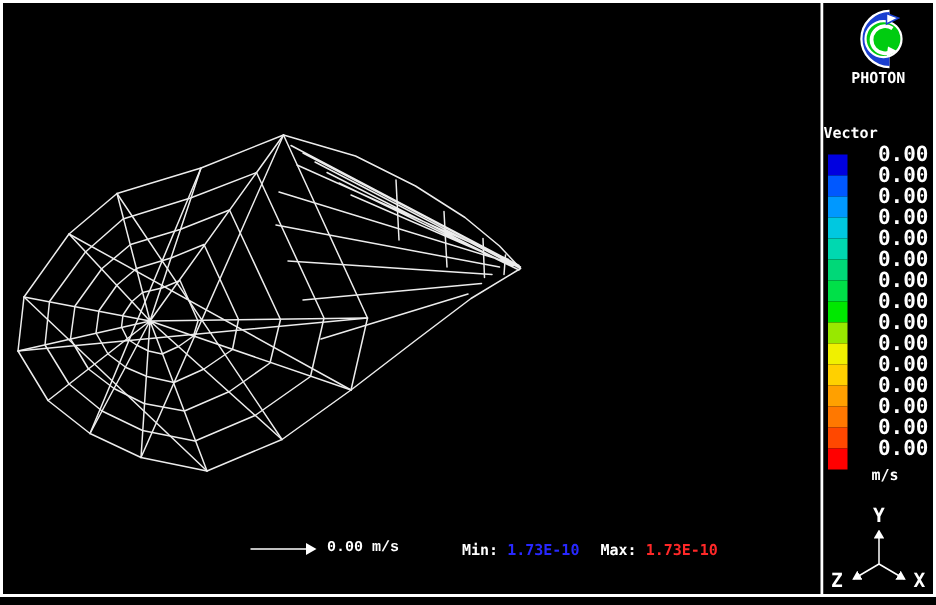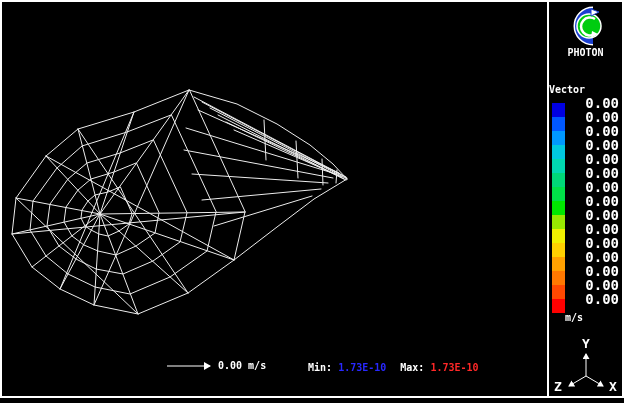--- a/index.html
+++ b/index.html
@@ -15,25 +15,25 @@
   
   .logo{position:absolute;left:16px;top:4px;}
   .logo-label{position:absolute;left:0;top:44px;width:73px;text-align:center;letter-spacing:0px;}
   .legend-title{position:absolute;left:0;top:81px;width:70px;text-align:left;}
   .legend{position:absolute;left:3px;top:101px;}
   .legend-row{height:14px;display:flex;align-items:flex-start;}
   .swatch{width:13px;height:14px;flex:0 0 13px;}
   .swatch-label{display:inline-block;width:46px;margin-left:8px;text-align:right;
                 color:#fff;font-weight:bold;font-size:14px;line-height:14px;
                 position:relative;top:-7px;}
-  .unit{position:absolute;left:0px;top:309px;width:50px;text-align:center;}
+  .unit{position:absolute;left:0px;top:309px;width:50px;text-align:right;}
   .triad{position:absolute;left:0px;top:333px;}
   
   .scale-group{position:absolute;left:164px;top:355px;height:18px;display:flex;align-items:center;}
-  .scale-label{margin-left:4px;}
+  .scale-label{margin-left:4px;font-family:Liberation Mono, monospace;}
   .minmax-group{position:absolute;left:306px;top:355px;height:18px;display:flex;align-items:flex-end;}
   .mm-gap{width:14px;}
   svg{display:block;}
   svg text{font-family:"DejaVu Sans Mono","Liberation Mono",monospace;font-weight:bold;fill:#fff;}
 </style>
 </head>
 <body>
 
 <div class="window">
 

